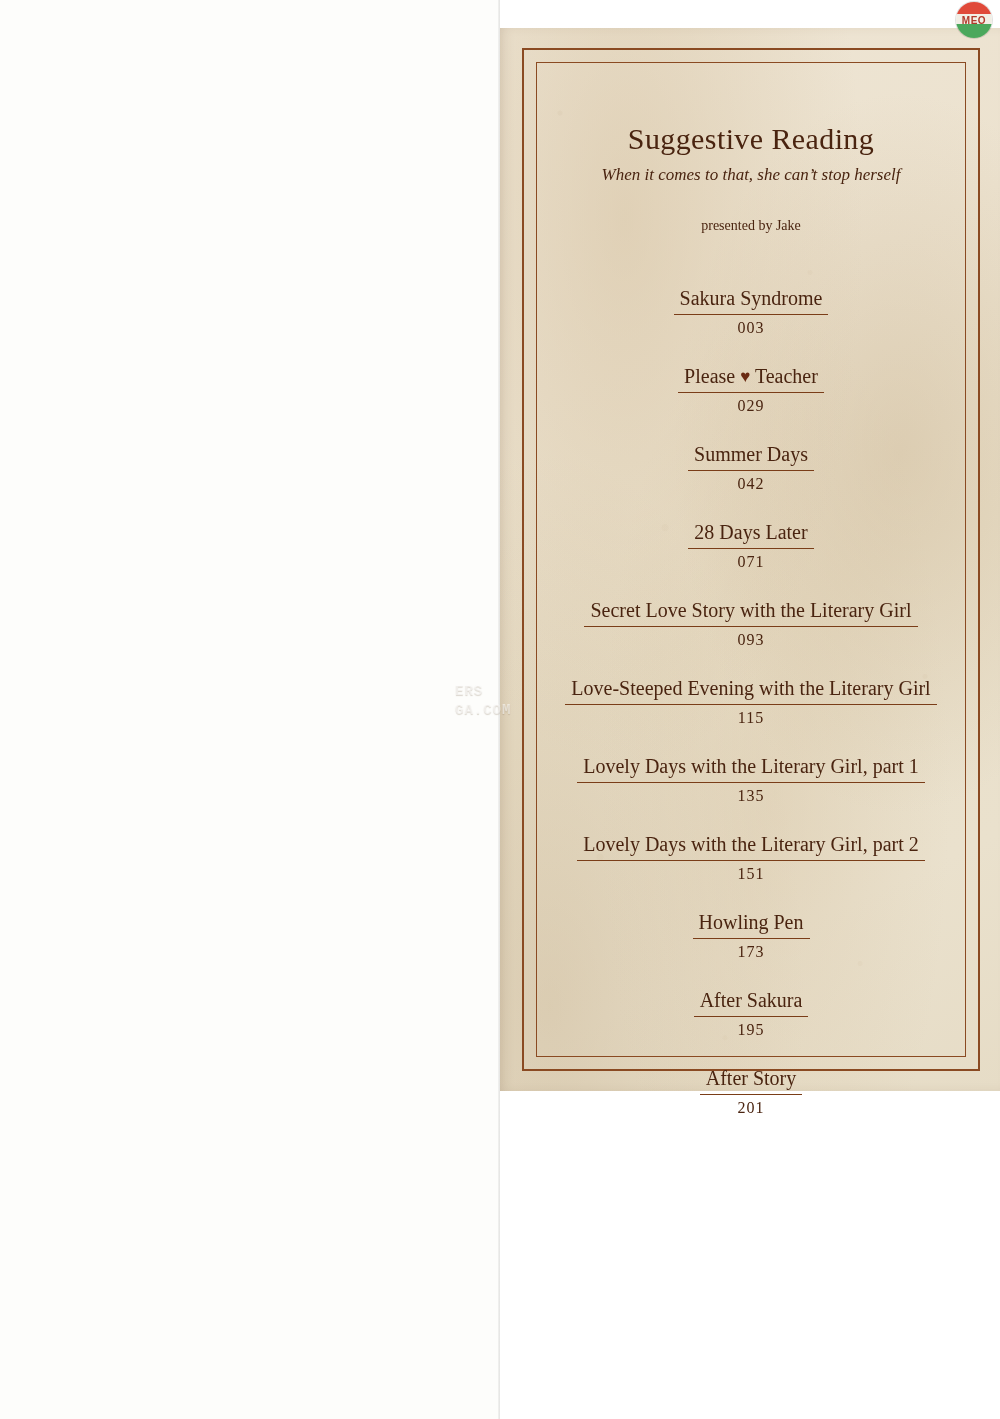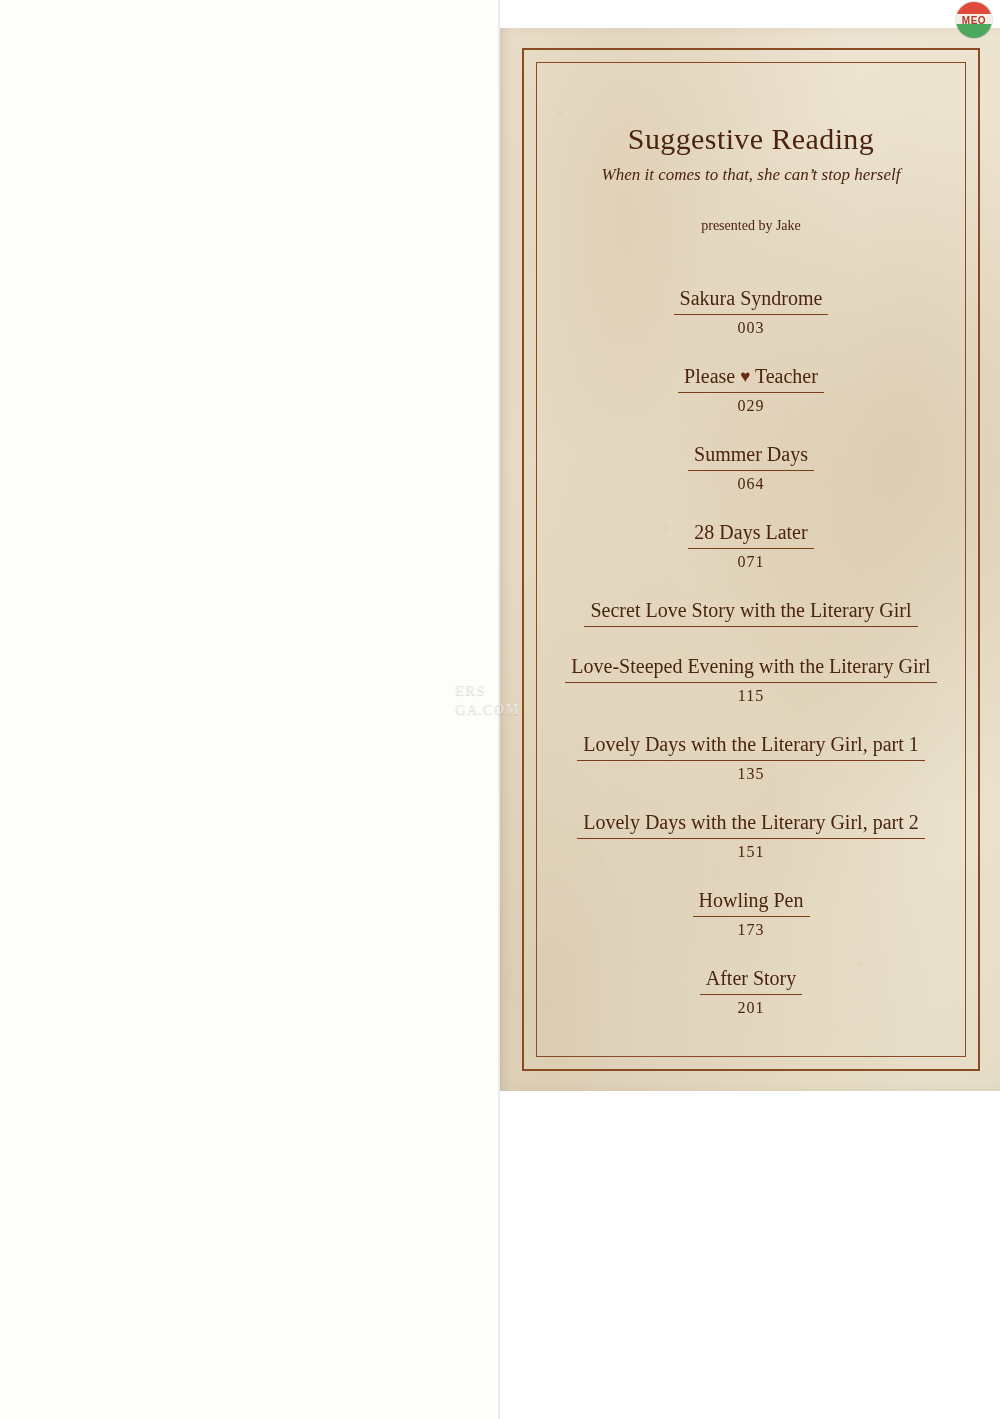--- a/index.html
+++ b/index.html
@@ -140,21 +140,21 @@
     color: #4a2410;
   }
 
   
   #watermark {
     position: absolute;
     left: 455px;
     top: 682px;
     width: 140px;
     text-align: left;
-    font-family: Liberation Serif, serif;
+    font-family: Liberation Mono, monospace;
     font-size: 14px;
     font-weight: bold;
     letter-spacing: 1px;
     color: rgba(255,255,255,0.55);
     text-shadow: 0 1px 1px rgba(120,100,70,0.25);
     line-height: 1.35;
     pointer-events: none;
   }
 
   
@@ -206,30 +206,31 @@
         <div class="entry-page">003</div>
       </div>
 
       <div class="entry">
         <div class="entry-title"><span>Please </span><span class="heart">♥</span><span> Teacher</span></div>
         <div class="entry-page">029</div>
       </div>
 
       <div class="entry">
         <div class="entry-title">Summer Days</div>
-        <div class="entry-page">064</div>
+        <div class="entry-page">042</div>
       </div>
 
       <div class="entry">
         <div class="entry-title">28 Days Later</div>
         <div class="entry-page">071</div>
       </div>
 
       <div class="entry">
         <div class="entry-title">Secret Love Story with the Literary Girl</div>
+        <div class="entry-page">093</div>
       </div>
 
       <div class="entry">
         <div class="entry-title">Love-Steeped Evening with the Literary Girl</div>
         <div class="entry-page">115</div>
       </div>
 
       <div class="entry">
         <div class="entry-title">Lovely Days with the Literary Girl, part 1</div>
         <div class="entry-page">135</div>
@@ -238,20 +239,24 @@
       <div class="entry">
         <div class="entry-title">Lovely Days with the Literary Girl, part 2</div>
         <div class="entry-page">151</div>
       </div>
 
       <div class="entry">
         <div class="entry-title">Howling Pen</div>
         <div class="entry-page">173</div>
       </div>
 
+      <div class="entry">
+        <div class="entry-title">After Sakura</div>
+        <div class="entry-page">195</div>
+      </div>
 
       <div class="entry">
         <div class="entry-title">After Story</div>
         <div class="entry-page">201</div>
       </div>
 
     </div>
   </div>
 </div>
 

